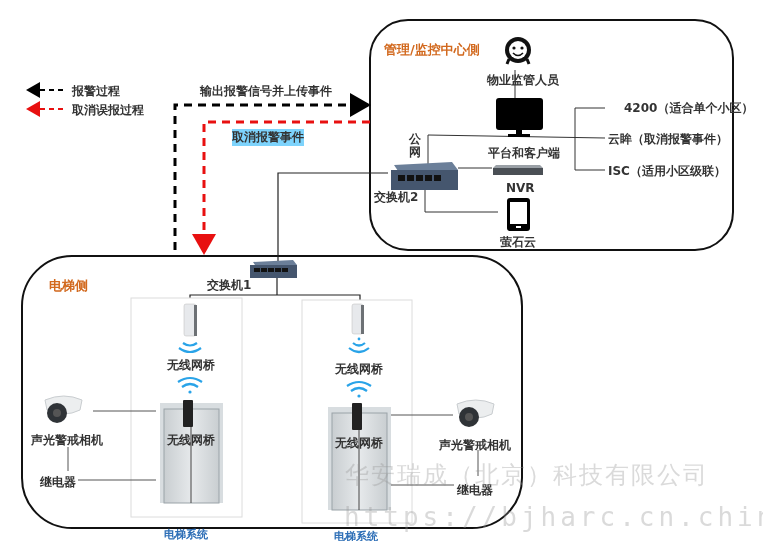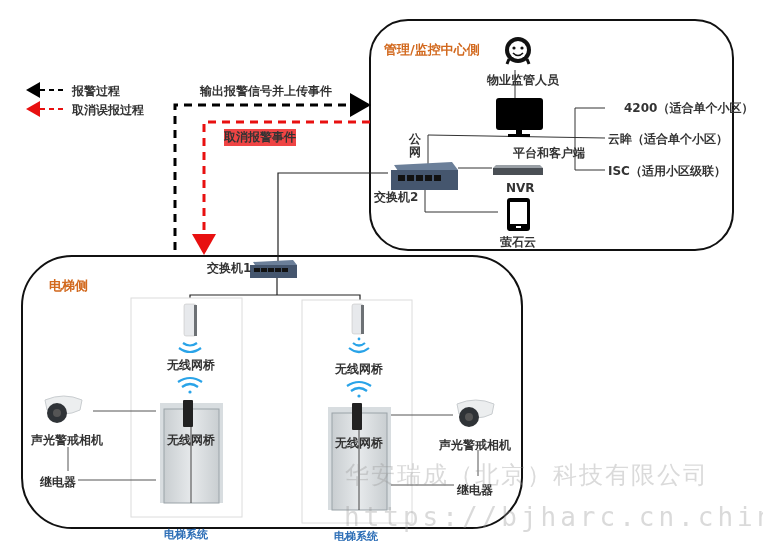--- a/index.html
+++ b/index.html
@@ -168,38 +168,38 @@
     <path d="M457,404 Q476,396 494,404 L492,414 Q476,422 459,414 z" fill="#eceeef" stroke="#c9cdd0"></path>
     <ellipse cx="469" cy="417" rx="10" ry="10" fill="#2f3337"></ellipse>
     <circle cx="469" cy="417" r="4" fill="#555"></circle>
   </g>
 </svg>
 
 <div class="lbl" style="left:72px;top:83px;">报警过程</div>
 <div class="lbl" style="left:72px;top:102px;">取消误报过程</div>
 
 <div class="lbl" style="left:200px;top:83px;">输出报警信号并上传事件</div>
-<div class="lbl" style="left:224px;top:129px;background:#ef4444;">取消报警事件</div>
+<div class="lbl" style="left:232px;top:129px;background:#7dd3fc;">取消报警事件</div>
 
 <div class="lbl orange" style="left:384px;top:41px;">管理/监控中心側</div>
 <div class="lbl" style="left:487px;top:72px;">物业监管人员</div>
-<div class="lbl" style="left:488px;top:145px;margin-left:25px;">平台和客户端</div>
+<div class="lbl" style="left:488px;top:145px;">平台和客户端</div>
 <div class="lbl" style="left:409px;top:133px;line-height:13px;">
   <div>公</div>
   <div>网</div>
 </div>
 <div class="lbl" style="left:374px;top:189px;">交换机2</div>
 <div class="lbl" style="left:506px;top:181px;">NVR</div>
 <div class="lbl" style="left:500px;top:234px;">萤石云</div>
 <div class="lbl" style="left:608px;top:100px;margin-left:16px;">4200（适合单个小区）</div>
-<div class="lbl" style="left:608px;top:131px;">云眸（适合单个小区）</div>
+<div class="lbl" style="left:608px;top:131px;">云眸（取消报警事件）</div>
 <div class="lbl" style="left:608px;top:163px;text-align:right;">ISC（适用小区级联）</div>
 
 <div class="lbl orange" style="left:49px;top:277px;">电梯侧</div>
-<div class="lbl" style="left:207px;top:260px;">交换机1</div>
+<div class="lbl" style="left:207px;top:277px;">交换机1</div>
 
 <div class="lbl" style="left:167px;top:357px;">无线网桥</div>
 <div class="lbl" style="left:167px;top:432px;">无线网桥</div>
 <div class="lbl" style="left:31px;top:432px;">声光警戒相机</div>
 <div class="lbl" style="left:40px;top:474px;">继电器</div>
 <div class="lbl blue" style="left:164px;top:507px;">电梯系统</div>
 
 <div class="lbl" style="left:335px;top:361px;">无线网桥</div>
 <div class="lbl" style="left:335px;top:435px;">无线网桥</div>
 <div class="lbl" style="left:439px;top:437px;">声光警戒相机</div>

